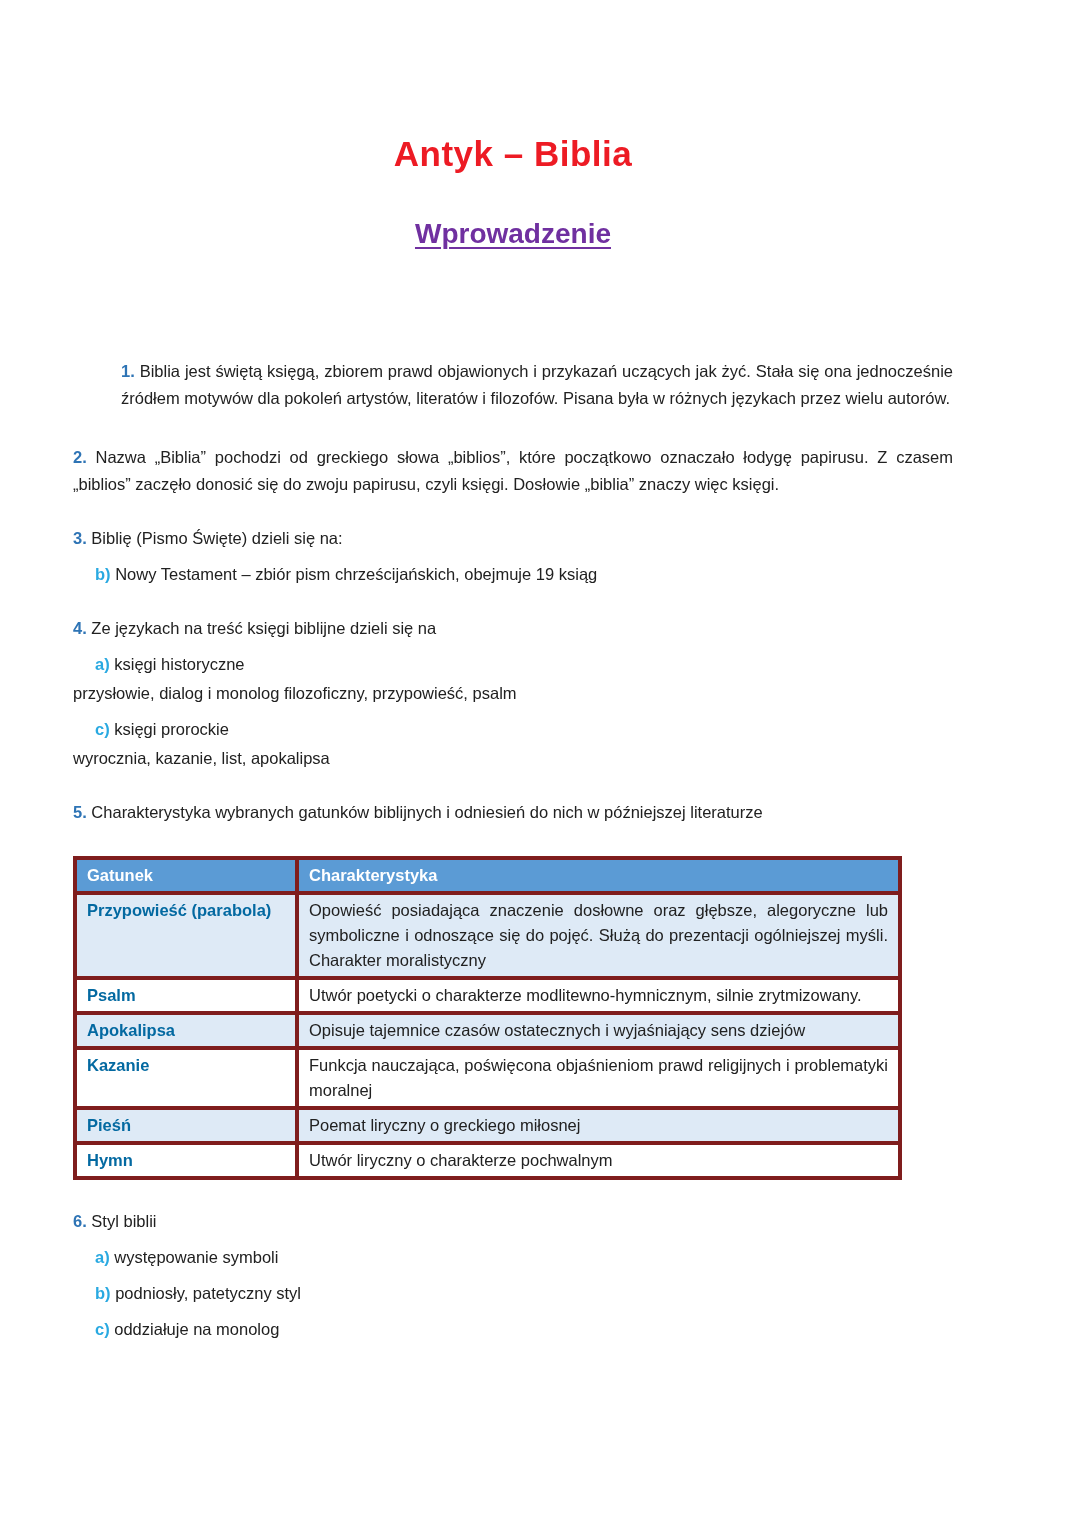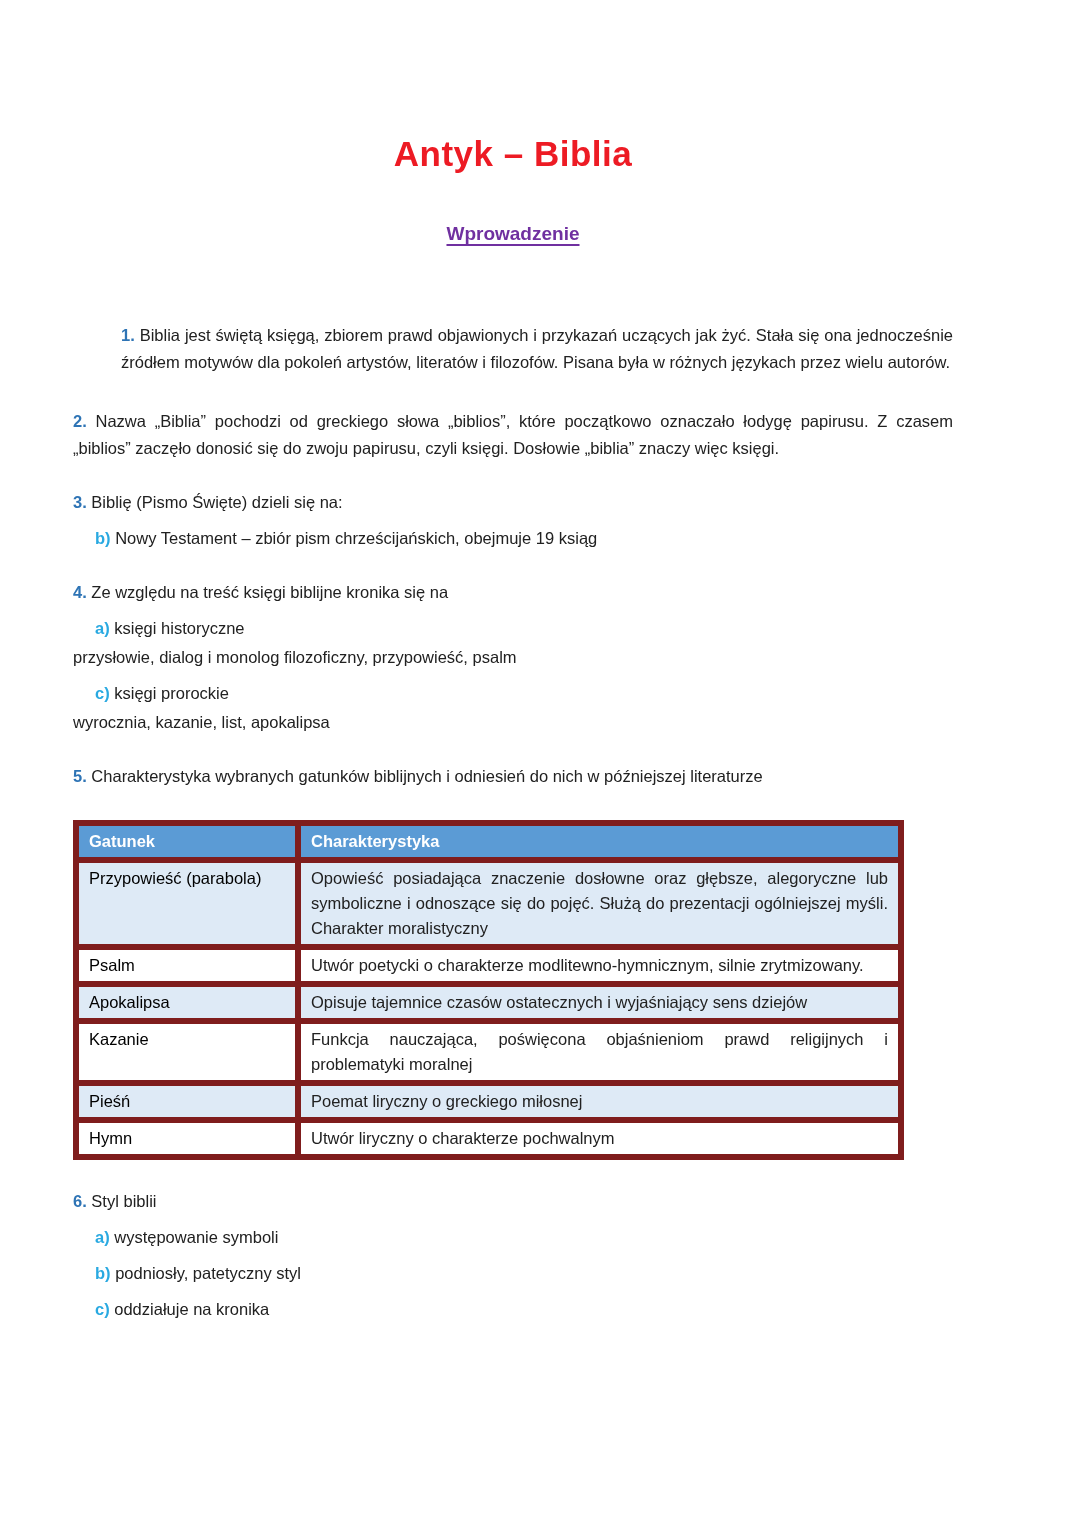--- a/index.html
+++ b/index.html
@@ -16,22 +16,22 @@
   h1.doc-title {
     margin: 0 0 46px 0;
     font-size: 35px;
     line-height: 42px;
     font-weight: bold;
     text-align: center;
     color: #ed1b24;
     letter-spacing: 0.5px;
   }
   h2.doc-subtitle {
-    margin: 0 0 76px 0;
-    font-size: 19px;
+    margin: 0 0 112px 0;
+    font-size: 28px;
     line-height: 25px;
     font-weight: bold;
     text-align: center;
     color: #7030a0;
   }
   h2.doc-subtitle .u {
     text-decoration: underline;
     text-decoration-thickness: 2px;
     text-underline-offset: 4px;
   }
@@ -58,32 +58,32 @@
   .tbl-wrap { margin: 30px 0 28px 0; }
   table.genres {
     width: 825px;
     border-collapse: collapse;
     table-layout: fixed;
     font-size: 16.5px;
   }
   table.genres col.c1 { width: 222px; }
   table.genres col.c2 { width: 603px; }
   table.genres th, table.genres td {
-    border: 6px solid #7f1d1d;
+    border: 4px solid #7f1d1d;
     padding: 3px 10px;
     line-height: 25px;
     vertical-align: top;
     text-align: left;
   }
   table.genres thead th {
     background: #5b9bd5;
     color: #ffffff;
     font-weight: bold;
   }
-  table.genres td.genre { font-weight: normal; color: #000000; }
+  table.genres td.genre { font-weight: bold; color: #0369a1; }
   table.genres td.desc  { text-align: justify; }
   table.genres tr.alt td { background: #deeaf6; }
 </style>
 </head>
 <body>
 
 <div class="page">
 
   <h1 class="doc-title">Antyk – Biblia</h1>
 
@@ -96,21 +96,21 @@
   <section class="sec">
     <p class="para justify"><span class="num">2.</span> <span>Nazwa „Biblia” pochodzi od greckiego słowa „biblios”, które początkowo oznaczało łodygę papirusu. Z czasem „biblios” zaczęło donosić się do zwoju papirusu, czyli księgi. Dosłowie „biblia” znaczy więc księgi.</span></p>
   </section>
 
   <section class="sec">
     <p class="para"><span class="num">3.</span> <span>Biblię (Pismo Święte) dzieli się na:</span></p>
     <p class="list-item"><span class="letter">b)</span> <span>Nowy Testament – zbiór pism chrześcijańskich, obejmuje 19 ksiąg</span></p>
   </section>
 
   <section class="sec">
-    <p class="para"><span class="num">4.</span> <span>Ze względu na treść księgi biblijne kronika się na</span></p>
+    <p class="para"><span class="num">4.</span> <span>Ze językach na treść księgi biblijne dzieli się na</span></p>
     <p class="list-item"><span class="letter">a)</span> <span>księgi historyczne</span></p>
     <p class="detail">przysłowie, dialog i monolog filozoficzny, przypowieść, psalm</p>
     <p class="list-item"><span class="letter">c)</span> <span>księgi prorockie</span></p>
     <p class="detail">wyrocznia, kazanie, list, apokalipsa</p>
   </section>
 
   <section class="sec">
     <p class="para"><span class="num">5.</span> <span>Charakterystyka wybranych gatunków biblijnych i odniesień do nich w późniejszej literaturze</span></p>
   </section>
 
@@ -152,16 +152,16 @@
           <td class="desc">Utwór liryczny o charakterze pochwalnym</td>
         </tr>
       </tbody>
     </table>
   </div>
 
   <section class="sec">
     <p class="para"><span class="num">6.</span> <span>Styl biblii</span></p>
     <p class="list-item"><span class="letter">a)</span> <span>występowanie symboli</span></p>
     <p class="list-item"><span class="letter">b)</span> <span>podniosły, patetyczny styl</span></p>
-    <p class="list-item"><span class="letter">c)</span> <span>oddziałuje na kronika</span></p>
+    <p class="list-item"><span class="letter">c)</span> <span>oddziałuje na monolog</span></p>
   </section>
 
 </div>
 
 </body></html>

